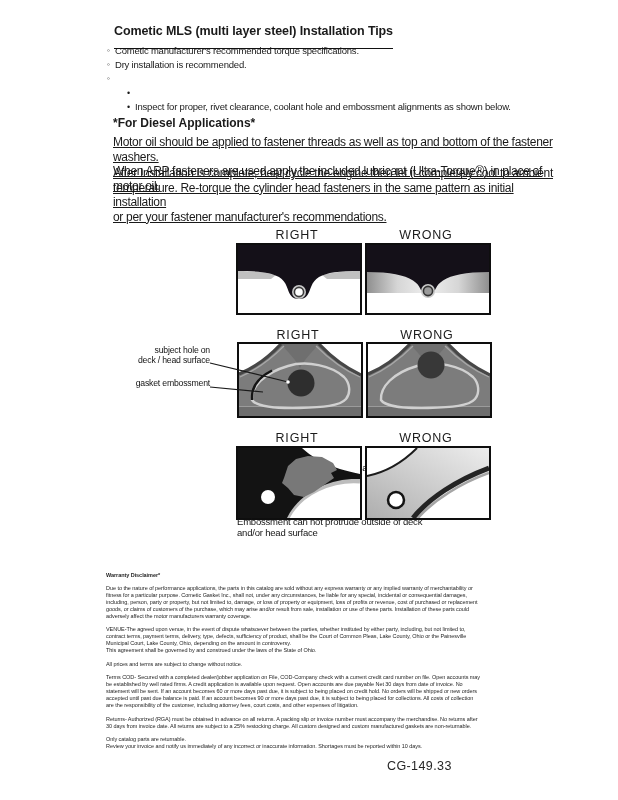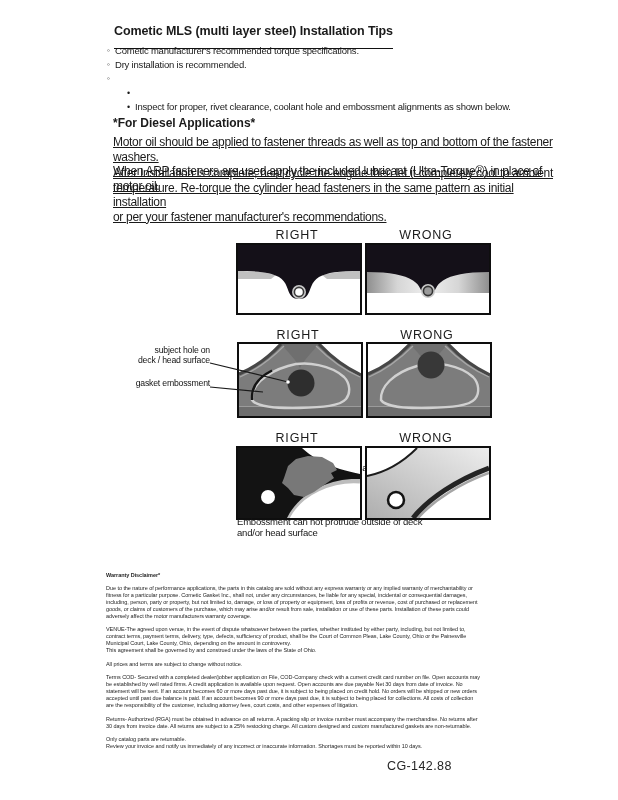--- a/index.html
+++ b/index.html
@@ -203,15 +203,15 @@
 be established by well rated firms.  A credit application is available upon request.  Open accounts are due payable Net 30 days from date of invoice.  No
 statement will be sent.  If an account becomes 60 or more days past due, it is subject to being placed on credit hold.  No orders will be shipped or new orders
 accepted until past due balance is paid.  If an account becomes 90 or more days past due, it is subject to being placed for collections.  All costs of collection
 are the responsibility of the customer, including attorney fees, court costs, and other expenses of litigation.</p>
     <p class="pre">Returns- Authorized (RGA) must be obtained in advance on all returns.  A packing slip or invoice number must accompany the merchandise.  No returns after
 30 days from invoice date.  All returns are subject to a 25% restocking charge.  All custom designed and custom manufactured gaskets are non-returnable.</p>
     <p class="pre">Only catalog parts are returnable.
 Review your invoice and notify us immediately of any incorrect or inaccurate information.  Shortages must be reported within 10 days.</p>
   </div>
 
-  <div class="abs footer-code">CG-142.88</div>
+  <div class="abs footer-code">CG-149.33</div>
 
 </div>
 
 </body></html>

